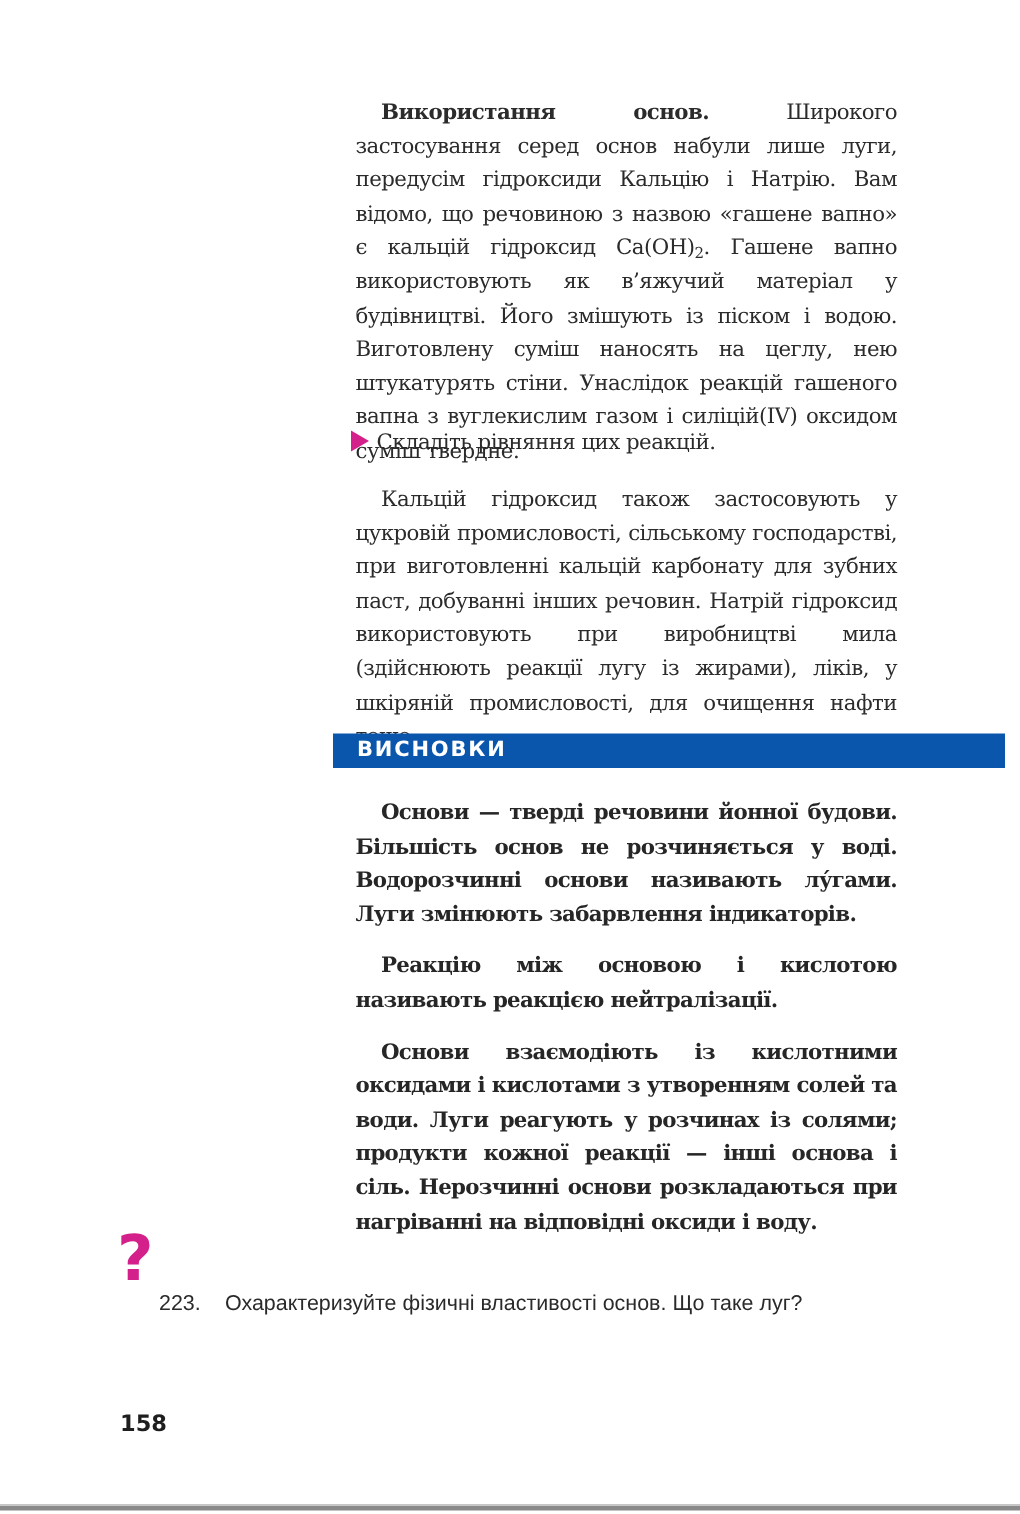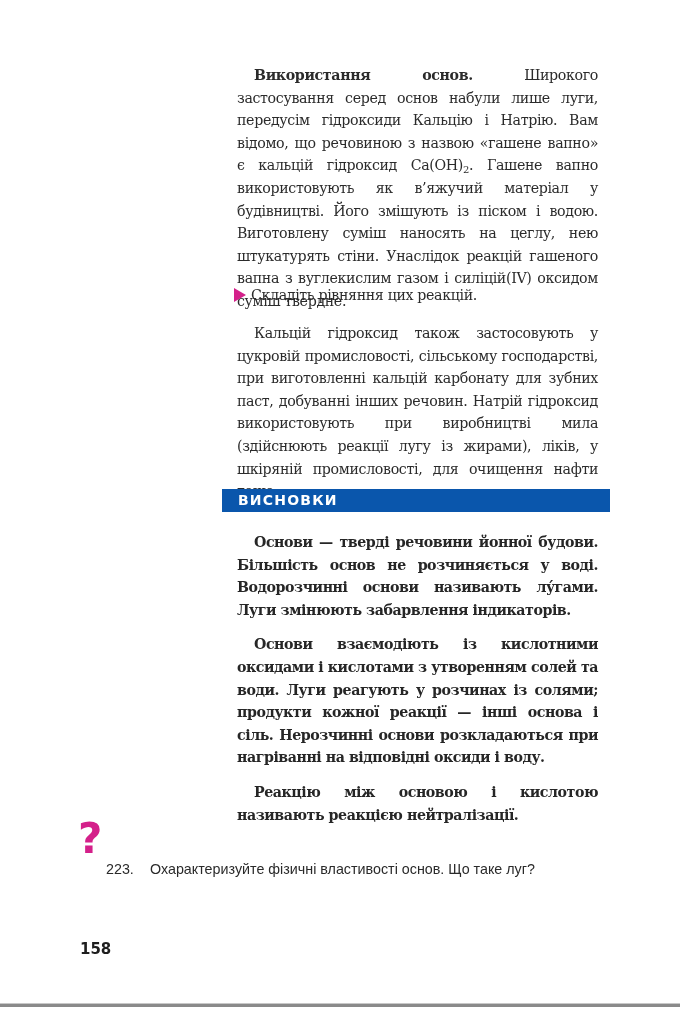--- a/index.html
+++ b/index.html
@@ -18,21 +18,21 @@
     .b { font-weight: bold; }
     #sec1 { top: 52px; }
     #task { top: 272px; left: 222px; }
     #task .arrow {
       display: inline-block; width: 0; height: 0;
       border-top: 7px solid transparent; border-bottom: 7px solid transparent;
       border-left: 12px solid #d4208a; vertical-align: -2px; margin-right: 5px;
     }
     #sec2 { top: 310px; }
     .banner {
-      position: absolute; left: 222px; top: 489px; width: 388px; height: 23px;
+      position: absolute; left: 222px; top: 489px; width: 448px; height: 23px;
       background: #0a56ac;
     }
     .banner span {
       position: absolute; left: 16px; top: 3px;
       font-family: "DejaVu Sans", "Liberation Sans", sans-serif;
       font-weight: bold; font-size: 14px; letter-spacing: 1.2px; color: #ffffff;
     }
     #concl { top: 519px; font-weight: bold; color: #262626; letter-spacing: -0.45px; }
     .qmark {
       position: absolute; left: 78px; top: 818px;
@@ -72,22 +72,22 @@
 <div class="col" id="sec2">
   <p>Кальцій гідроксид також застосовують у цукровій промисловості, сільському господарстві, при виготовленні кальцій карбонату для зубних паст, добуванні інших речовин. Натрій гідроксид використовують при виробництві мила (здійснюють реакції лугу із жирами), ліків, у шкіряній промисловості, для очищення нафти тощо.</p>
 </div>
 
 <div class="banner">
   <span>ВИСНОВКИ</span>
 </div>
 
 <div class="col" id="concl">
   <p>Основи — тверді речовини йонної будови. Більшість основ не розчиняється у воді. Водорозчинні основи називають лу́гами. Луги змінюють забарвлення індикаторів.</p>
+  <p>Реакцію між основою і кислотою називають реакцією нейтралізації.</p>
   <p>Основи взаємодіють із кислотними оксидами і кислотами з утворенням солей та води. Луги реагують у розчинах із солями; продукти кожної реакції — інші основа і сіль. Нерозчинні основи розкладаються при нагріванні на відповідні оксиди і воду.</p>
-  <p>Реакцію між основою і кислотою називають реакцією нейтралізації.</p>
 </div>
 
 <div class="qmark">?</div>
 
 <div class="questions">
   <div class="q">
     <span class="num">223.</span>
     <span class="txt">Охарактеризуйте фізичні властивості основ. Що таке луг?</span>
   </div>
 </div>

